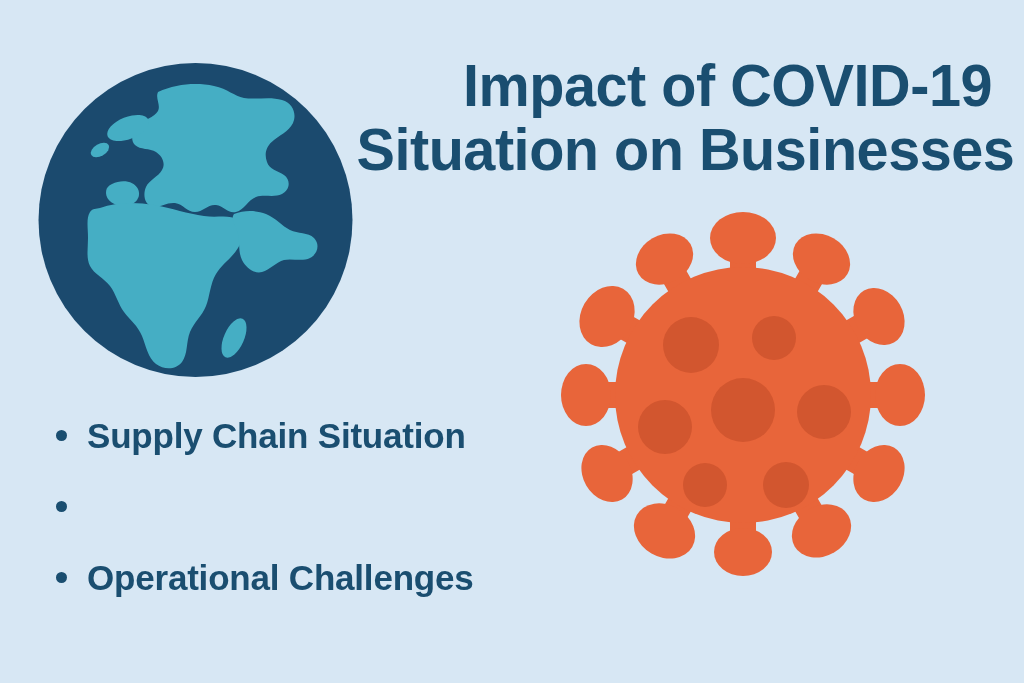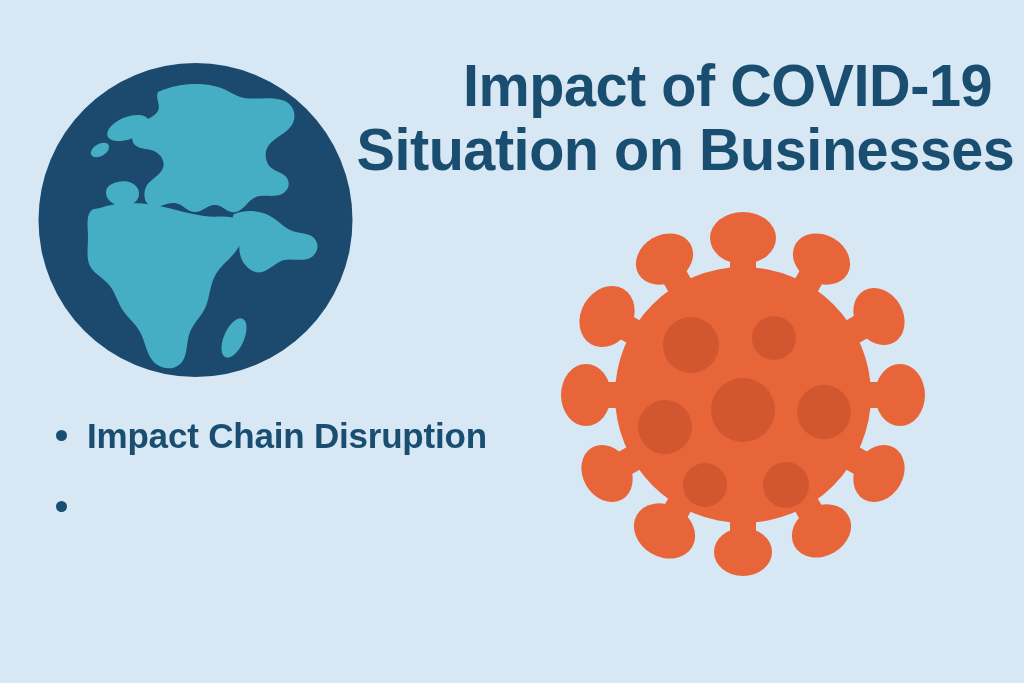--- a/index.html
+++ b/index.html
@@ -171,24 +171,28 @@
   </div>
 
   <div id="title-block">
     <span class="title-line">Impact of COVID-19</span>
     <span class="title-line">Situation on Businesses</span>
   </div>
 
   <ul id="impact-list">
     <li>
       <span class="bullet-dot"></span>
-      <span class="bullet-text">Impact Chain Disruption</span>
+      <span class="bullet-text">Supply Chain Situation</span>
     </li>
     <li>
       <span class="bullet-dot"></span>
+    </li>
+    <li>
+      <span class="bullet-dot"></span>
+      <span class="bullet-text">Operational Challenges</span>
     </li>
   </ul>
 
   <div id="virus-icon">
     <svg viewBox="0 0 390 382" xmlns="http://www.w3.org/2000/svg" aria-label="coronavirus particle">
       <g fill="#e8653a">
 
         <g>
 
           <g transform="rotate(0 195 191)">

